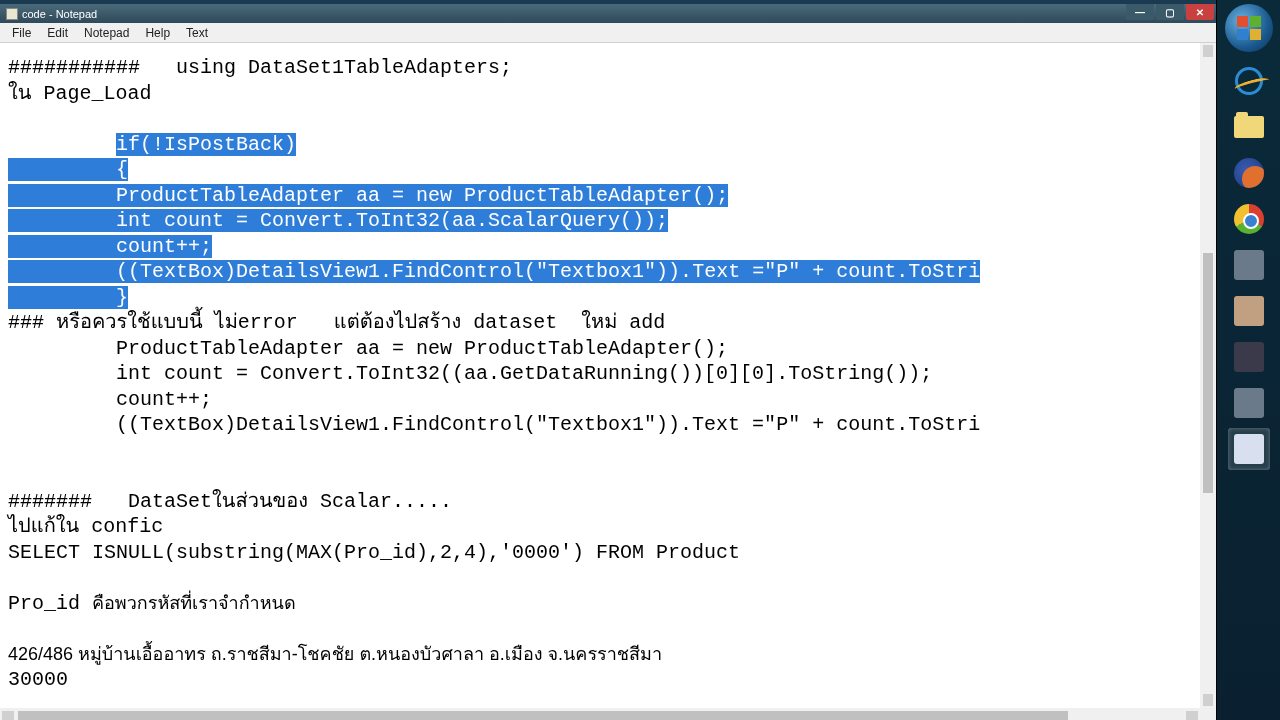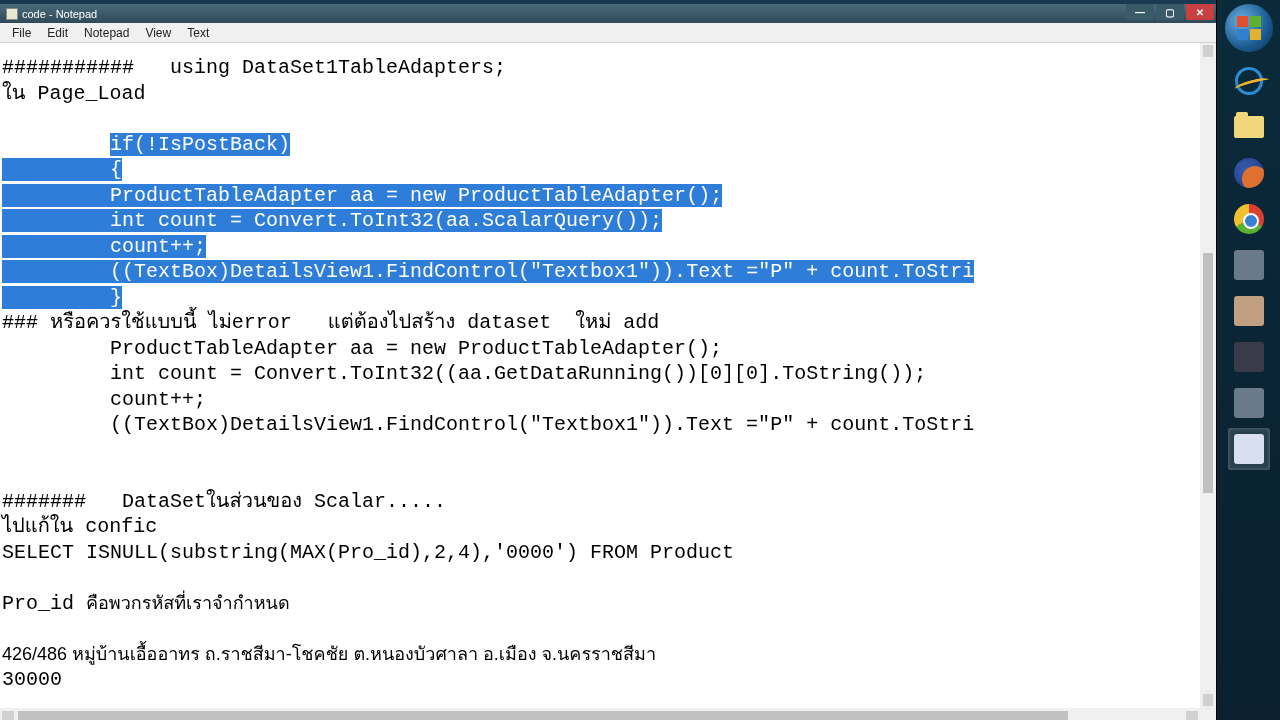--- a/index.html
+++ b/index.html
@@ -75,21 +75,21 @@
 }
 .editor {
   position: absolute;
   left: 0; right: 16px; top: 0; bottom: 16px;
   font-family: Consolas, "Courier New", monospace;
   font-size: 20px;
   line-height: 25.5px;
   white-space: pre;
   color: #000;
   overflow: hidden;
-  padding-left: 2px;
+  padding-left: 8px;
   padding-top: 12px;
 }
 .editor .sel {
   background: #2d7dd9;
   color: #fff;
 }
 .scroll-v {
   position: absolute;
   right: 0; top: 0; bottom: 16px;
   width: 16px;
@@ -288,21 +288,21 @@
       <div class="winbtn min">—</div>
       <div class="winbtn max">▢</div>
       <div class="winbtn close">✕</div>
     </div>
   </div>
 
   <div class="menubar">
     <span>File</span>
     <span>Edit</span>
     <span>Notepad</span>
-    <span>View</span>
+    <span>Help</span>
     <span>Text</span>
   </div>
 
   <div class="editor-wrap">
     <div class="editor"><span>###########   using DataSet1TableAdapters;</span>
 <span>ใน Page_Load</span>
 <span></span>
 <span>         </span><span class="sel">if(!IsPostBack)</span>
 <span class="sel">         </span><span class="sel">{</span>
 <span class="sel">         </span><span class="sel">ProductTableAdapter aa = new ProductTableAdapter();</span>

